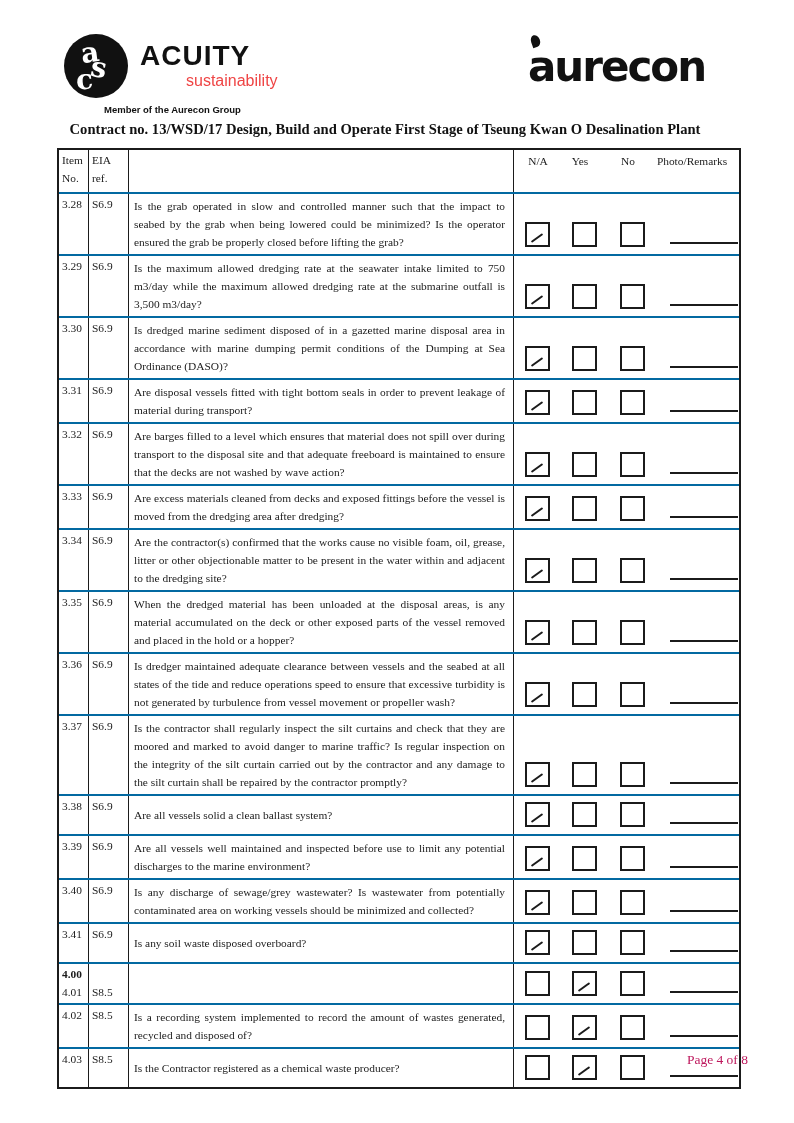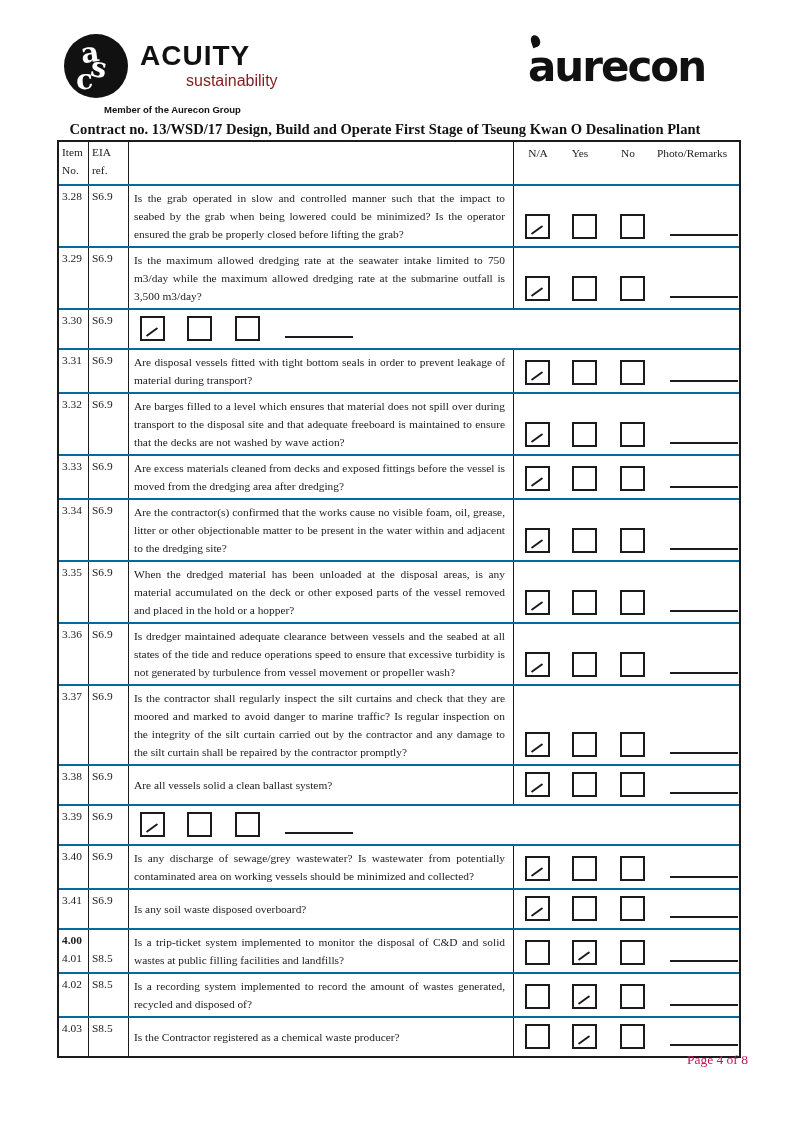--- a/index.html
+++ b/index.html
@@ -27,21 +27,21 @@
   .acl-s { left:27px; top:20px; transform:rotate(10deg); }
   .acl-c { left:12px; top:32px; transform:rotate(-5deg); }
   .acuity-name {
     position:absolute; left:76px; top:8px;
     font-family:"Liberation Sans", sans-serif; font-weight:bold;
     font-size:28px; letter-spacing:1px; color:#111;
   }
   .acuity-tagline {
     position:absolute; left:122px; top:40px;
     font-family:"Liberation Sans", sans-serif;
-    font-size:16px; color:#7f1d1d;text-align:center;
+    font-size:16px; color:#ef4444;text-align:center;
   }
   .acuity-member {
     position:absolute; left:40px; top:72px;
     font-family:"Liberation Sans", sans-serif; font-weight:bold;
     font-size:9.5px; color:#111;
   }
   .aurecon-logo {
     position:absolute; left:528px; top:46px;
     font-family:"DejaVu Sans", sans-serif; font-weight:bold;
     font-size:42px; letter-spacing:-2px; color:#111; line-height:1;
@@ -54,21 +54,21 @@
   }
 
   
   .doc-title {
     position:absolute; left:28px; top:121px; width:714px;
     text-align:center; font-weight:bold; font-size:14.6px; color:#111;
   }
 
   
   .checklist {
-    position:absolute; left:57px; top:140px; width:684px;
+    position:absolute; left:57px; top:148px; width:684px;
     border:2px solid #1b1b1b; background:#fff;
   }
   .trow {
     display:grid;
     grid-template-columns:30px 40px 385px 1fr;
     border-top:2px solid #0369a1;
     min-height:40px;
   }
   .trow:first-child { border-top:none; }
   .cell {
@@ -187,20 +187,23 @@
         <span class="remark-line"></span>
       </div>
     </div>
     <div class="trow">
       <div class="cell c-item">
         <div>3.30</div>
       </div>
       <div class="cell c-ref">
         <div>S6.9</div>
       </div>
+      <div class="cell c-q">
+        <div>Is dredged marine sediment disposed of in a gazetted marine disposal area in accordance with marine dumping permit conditions of the Dumping at Sea Ordinance (DASO)?</div>
+      </div>
       <div class="cell c-ans">
         <span class="cbx cbx-1">
           <span class="tick"></span>
         </span>
         <span class="cbx cbx-2"></span>
         <span class="cbx cbx-3"></span>
         <span class="remark-line"></span>
       </div>
     </div>
     <div class="trow">
@@ -354,20 +357,23 @@
         <span class="cbx cbx-3"></span>
         <span class="remark-line"></span>
       </div>
     </div>
     <div class="trow">
       <div class="cell c-item">
         <div>3.39</div>
       </div>
       <div class="cell c-ref">
         <div>S6.9</div>
+      </div>
+      <div class="cell c-q">
+        <div>Are all vessels well maintained and inspected before use to limit any potential discharges to the marine environment?</div>
       </div>
       <div class="cell c-ans">
         <span class="cbx cbx-1">
           <span class="tick"></span>
         </span>
         <span class="cbx cbx-2"></span>
         <span class="cbx cbx-3"></span>
         <span class="remark-line"></span>
       </div>
     </div>
@@ -412,21 +418,20 @@
     <div class="trow">
       <div class="cell c-item bold-first">
         <div>4.00</div>
         <div>4.01</div>
       </div>
       <div class="cell c-ref">
         <div>&nbsp;</div>
         <div>S8.5</div>
       </div>
       <div class="cell c-q">
-        <div>Is a trip-ticket system implemented to monitor the disposal of C&amp;D and solid wastes at public filling facilities and landfills?</div>
       </div>
       <div class="cell c-ans">
         <span class="cbx cbx-1"></span>
         <span class="cbx cbx-2">
           <span class="tick"></span>
         </span>
         <span class="cbx cbx-3"></span>
         <span class="remark-line"></span>
       </div>
     </div>

